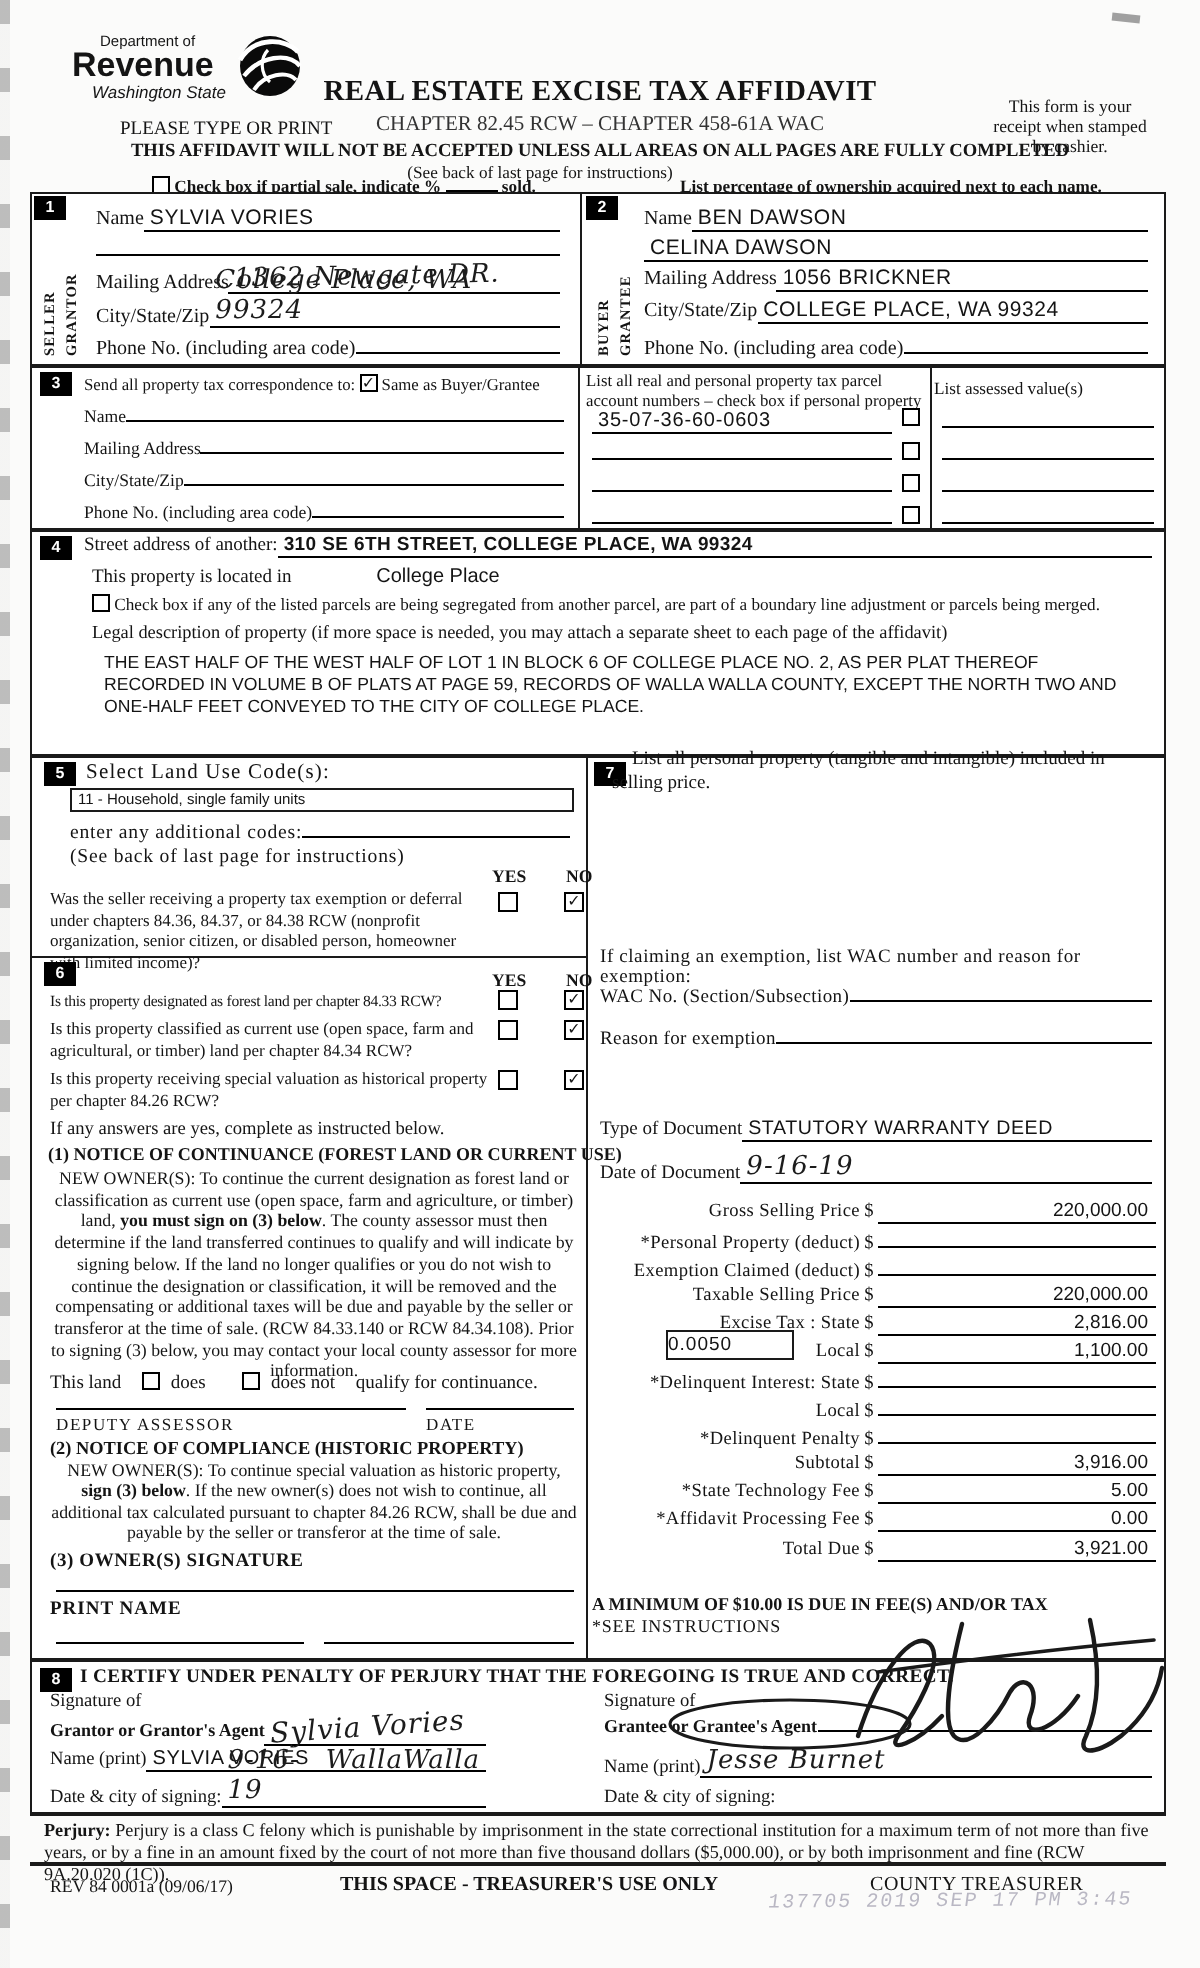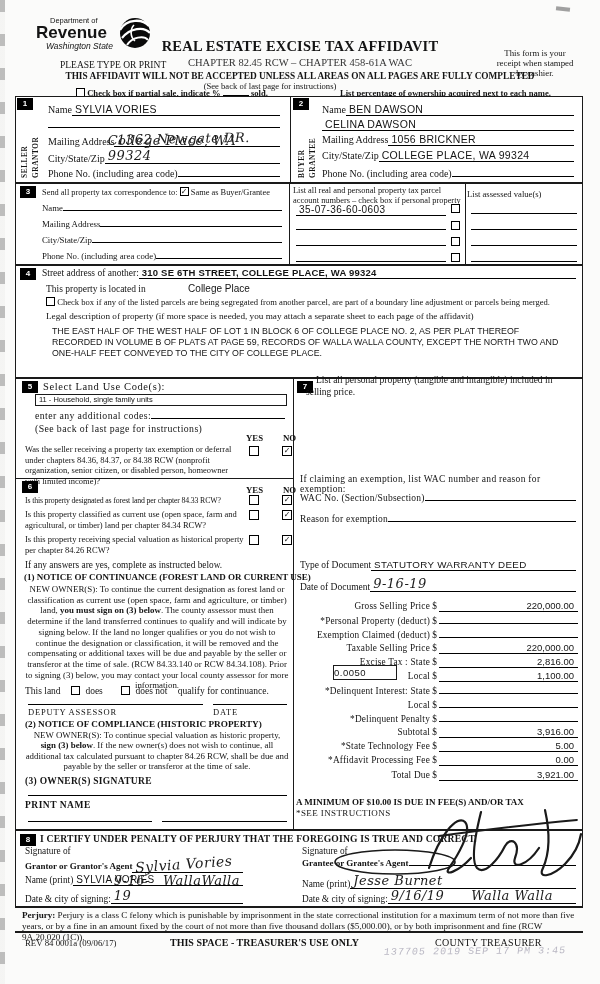--- a/index.html
+++ b/index.html
@@ -389,24 +389,20 @@
   <div class="f" style="left:302px;top:856px;width:274px;font-size:9px;">
     <span class="lab b">Grantee or Grantee's Agent</span>
     <span class="ul"></span>
   </div>
   <div class="f" style="left:302px;top:874px;width:274px;height:15px;align-items:flex-end;font-size:9.3px;">
     <span class="lab">Name (print)</span>
     <span class="ul"><span class="hw">Jesse Burnet</span></span>
   </div>
   <div class="f" style="left:302px;top:888px;width:274px;height:16px;align-items:flex-end;font-size:9.3px;">
     <span class="lab">Date &amp; city of signing:</span>
-    <span class="ul" style="display:flex;justify-content:space-between;">
-      <span class="hw">9/16/19</span>
-      <span class="hw" style="margin-right:20px;">Walla Walla</span>
-    </span>
   </div>
 
   <div class="abs" style="left:253px;top:806px;width:330px;height:100px;pointer-events:none;">
     <svg width="330" height="100" viewBox="0 0 330 100">
       <ellipse cx="142" cy="56" rx="60" ry="12" fill="none" stroke="#1a1a1a" stroke-width="1.6"></ellipse>
       <path d="M176,62 C186,30 204,8 212,16 C220,25 203,52 196,62 C190,71 205,66 218,52" fill="none" stroke="#1a1a1a" stroke-width="2.2" stroke-linecap="round"></path>
       <path d="M228,6 C222,30 218,55 224,62 C232,70 246,52 252,40 C258,30 268,36 262,52 C258,64 274,60 286,42" fill="none" stroke="#1a1a1a" stroke-width="2.2" stroke-linecap="round"></path>
       <path d="M292,4 C296,22 298,44 290,62 C284,74 300,70 312,58 C320,50 326,40 328,28" fill="none" stroke="#1a1a1a" stroke-width="2.2" stroke-linecap="round"></path>
       <path d="M186,30 C230,24 280,18 324,14" fill="none" stroke="#1a1a1a" stroke-width="1.8" stroke-linecap="round"></path>
     </svg>

